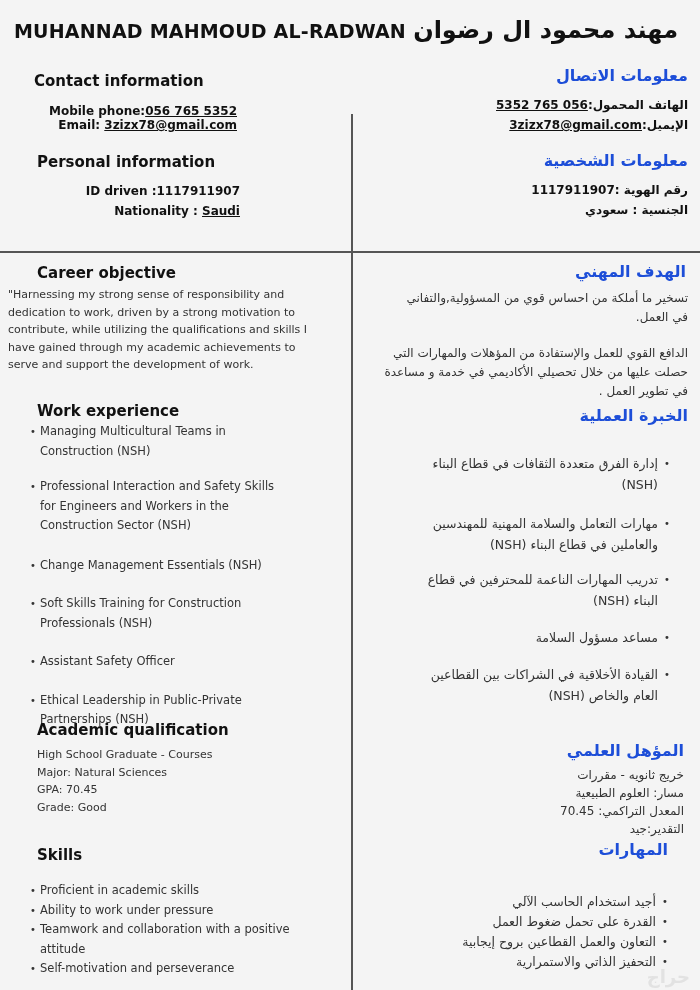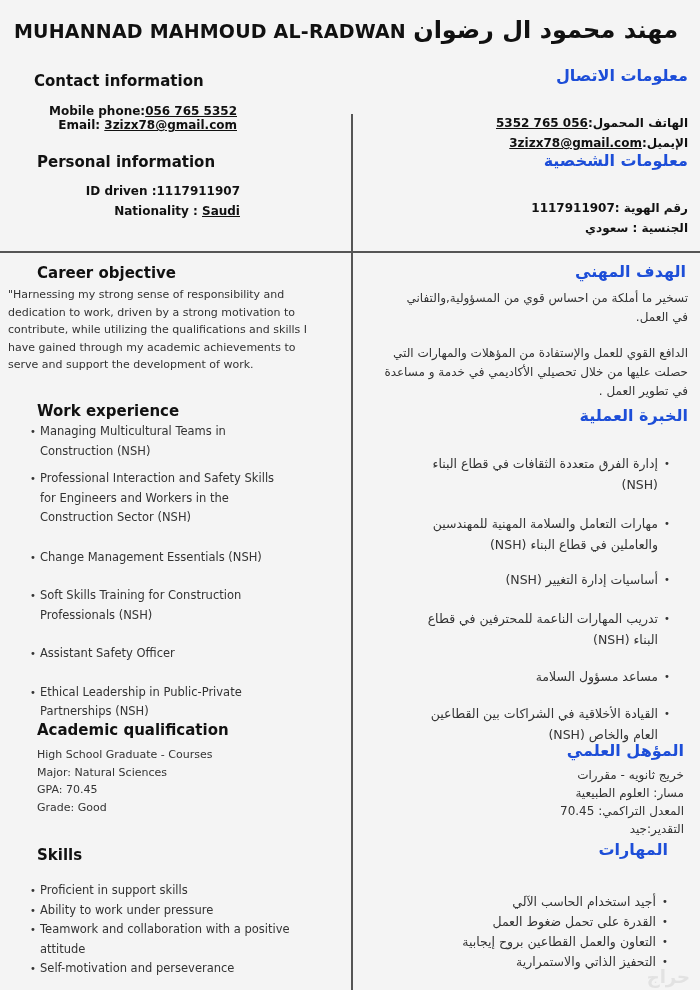--- a/index.html
+++ b/index.html
@@ -18,21 +18,21 @@
     white-space: nowrap;
   }
   .name-ar {
     right: 22px; top: 16px;
     font-size: 24px; font-weight: bold; color: #111;
     direction: rtl; white-space: nowrap;
   }
   .h-en { font-size: 15px; font-weight: bold; color: #111; white-space: nowrap; }
   .h-ar { font-size: 16px; font-weight: bold; color: #1d4ed8; direction: rtl; white-space: nowrap; }
   .line-en { font-size: 12px; font-weight: bold; color: #111; white-space: nowrap; text-align: right; }
-  .line-ar { font-size: 12px; font-weight: bold; color: #111; white-space: nowrap; direction: rtl; text-align: right; margin-top: 18px; }
+  .line-ar { font-size: 12px; font-weight: bold; color: #111; white-space: nowrap; direction: rtl; text-align: right; }
   .u { text-decoration: underline; }
   .vdiv { left: 351px; top: 114px; width: 2px; height: 876px; background: #555; }
   .hdiv { left: 0; top: 251px; width: 700px; height: 2px; background: #555; }
   .para-en { font-size: 11px; line-height: 17.5px; color: #333; }
   .para-ar { font-size: 12px; line-height: 19px; color: #333; direction: rtl; text-align: right; }
   ul.bl-en { list-style: none; margin: 0; padding: 0; }
   ul.bl-en li {
     position: relative; padding-left: 10px;
     font-size: 11.5px; line-height: 19.5px; color: #333;
   }
@@ -76,41 +76,41 @@
 <div class="abs line-en" style="right:460px; top:204px;">
   <span>Nationality : </span><span class="u">Saudi</span>
 </div>
 
 <div class="abs h-en" style="left:37px; top:264px;">Career objective</div>
 <div class="abs para-en" style="left:8px; top:286px; width:305px;">"Harnessing my strong sense of responsibility and dedication to work, driven by a strong motivation to contribute, while utilizing the qualifications and skills I have gained through my academic achievements to serve and support the development of work.</div>
 
 <div class="abs h-en" style="left:37px; top:402px;">Work experience</div>
 <div class="abs" style="left:30px; top:422px; width:260px;">
   <ul class="bl-en">
-    <li style="margin-bottom:8px;">Managing Multicultural Teams in Construction (NSH)</li>
+    <li style="margin-bottom:16px;">Managing Multicultural Teams in Construction (NSH)</li>
     <li style="margin-bottom:20px;">Professional Interaction and Safety Skills for Engineers and Workers in the Construction Sector (NSH)</li>
     <li style="margin-bottom:19px;">Change Management Essentials (NSH)</li>
     <li style="margin-bottom:19px;">Soft Skills Training for Construction Professionals (NSH)</li>
     <li style="margin-bottom:19px;">Assistant Safety Officer</li>
     <li>Ethical Leadership in Public-Private Partnerships (NSH)</li>
   </ul>
 </div>
 
 <div class="abs h-en" style="left:37px; top:721px;">Academic qualification</div>
 <div class="abs" style="left:37px; top:746px;">
   <div class="para-en">High School Graduate - Courses</div>
   <div class="para-en">Major: Natural Sciences</div>
   <div class="para-en">GPA: 70.45</div>
   <div class="para-en">Grade: Good</div>
 </div>
 
 <div class="abs h-en" style="left:37px; top:846px;">Skills</div>
 <div class="abs" style="left:30px; top:881px; width:280px;">
   <ul class="bl-en">
-    <li>Proficient in support skills</li>
+    <li>Proficient in academic skills</li>
     <li>Ability to work under pressure</li>
     <li>Teamwork and collaboration with a positive attitude</li>
     <li>Self-motivation and perseverance</li>
   </ul>
 </div>
 
 <div class="abs h-ar" style="right:12px; top:66px;">معلومات الاتصال</div>
 <div class="abs line-ar" style="right:12px; top:98px;">
   <span>الهاتف المحمول:</span><span class="u" dir="ltr">5352 765 056</span>
 </div>
@@ -124,21 +124,20 @@
 
 <div class="abs h-ar" style="right:14px; top:262px;">الهدف المهني</div>
 <div class="abs para-ar" style="right:12px; top:289px; width:300px;">تسخير ما أملكة من احساس قوي من المسؤولية,والتفاني في العمل.</div>
 <div class="abs para-ar" style="right:12px; top:344px; width:310px;">الدافع القوي للعمل والإستفادة من المؤهلات والمهارات التي حصلت عليها من خلال تحصيلي الأكاديمي في خدمة و مساعدة في تطوير العمل .</div>
 
 <div class="abs h-ar" style="right:12px; top:406px;">الخبرة العملية</div>
 <div class="abs" style="right:14px; top:437px; width:280px;">
   <ul class="bl-ar">
     <li style="margin-bottom:18px;">إدارة الفرق متعددة الثقافات في قطاع البناء (NSH)</li>
     <li style="margin-bottom:14px;">مهارات التعامل والسلامة المهنية للمهندسين والعاملين في قطاع البناء (NSH)</li>
-    <li style="margin-bottom:18px;">أساسيات إدارة التغيير (NSH)</li>
     <li style="margin-bottom:16px;">تدريب المهارات الناعمة للمحترفين في قطاع البناء (NSH)</li>
     <li style="margin-bottom:16px;">مساعد مسؤول السلامة</li>
     <li>القيادة الأخلاقية في الشراكات بين القطاعين العام والخاص (NSH)</li>
   </ul>
 </div>
 
 <div class="abs h-ar" style="right:16px; top:741px;">المؤهل العلمي</div>
 <div class="abs" style="right:16px; top:766px; width:200px;">
   <div class="para-ar" style="line-height:18px;">خريج ثانويه - مقررات</div>
   <div class="para-ar" style="line-height:18px;">مسار: العلوم الطبيعية</div>

